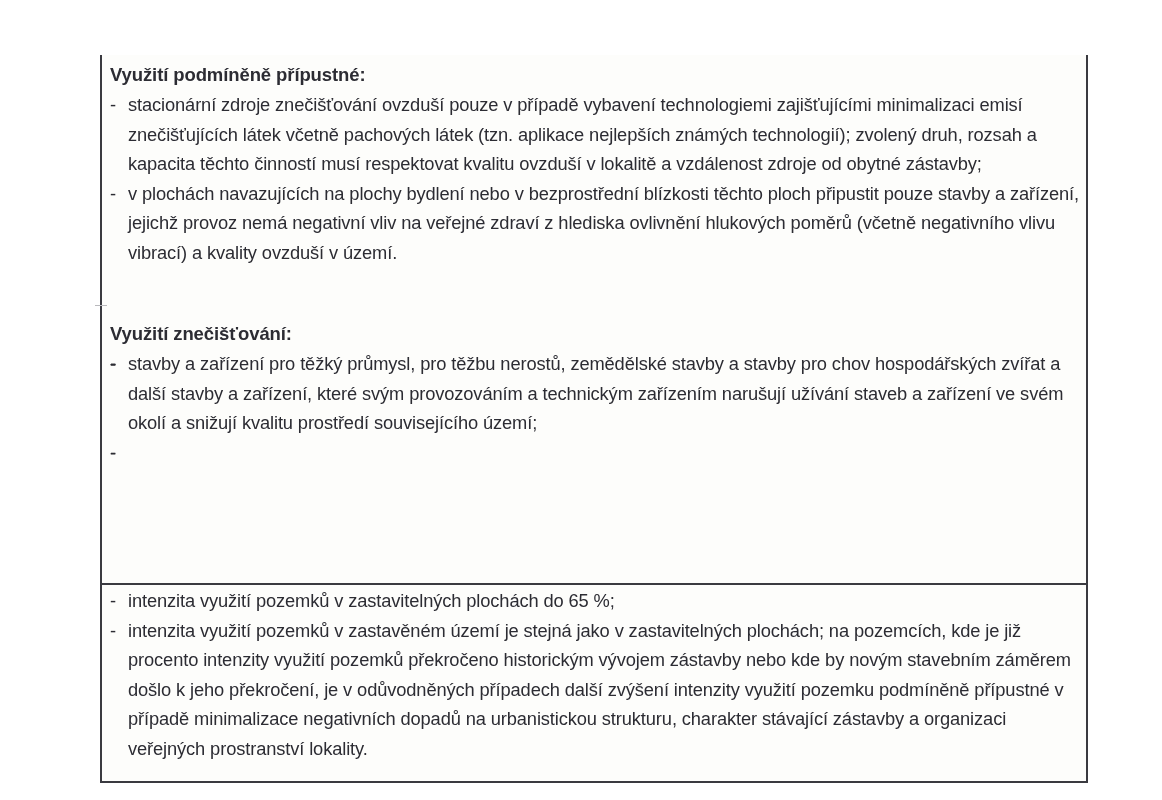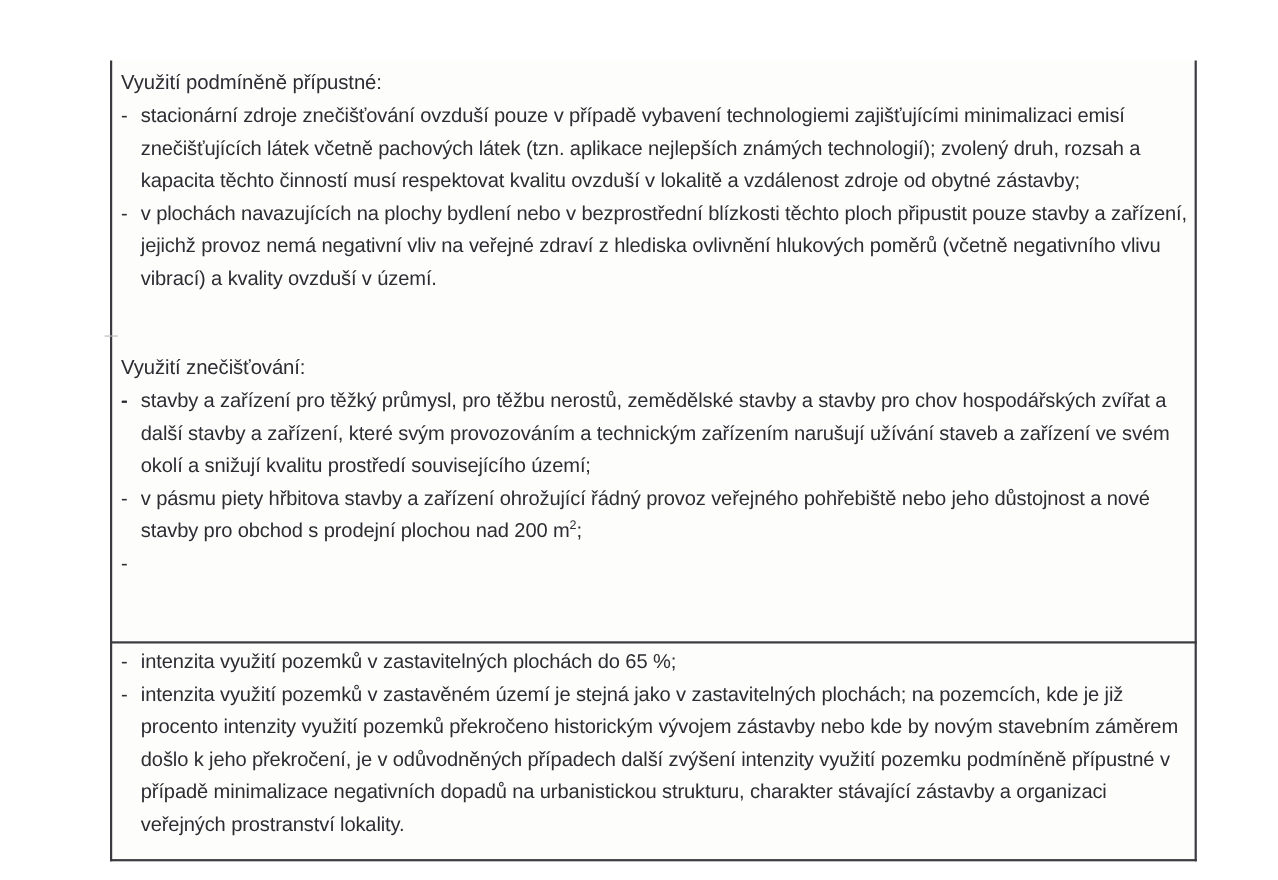--- a/index.html
+++ b/index.html
@@ -57,21 +57,21 @@
   }
 
   .block {
     position: absolute;
     left: 10px;
     width: 972px;
   }
 
   .heading {
     font-size: 18.5px;
-    font-weight: normal;
+    font-weight: bold;
     color: #2c2c33;
     letter-spacing: -0.1px;
     line-height: 26px;
     margin: 0 0 2px 0;
     white-space: nowrap;
   }
 
   ul.items {
     list-style: none;
     margin: 0;
@@ -144,21 +144,20 @@
           </li>
           <li>
             <span class="dash">-</span>
           </li>
           <li>
             <span class="dash">-</span>
             <span>stavby a zařízení pro těžký průmysl, pro těžbu nerostů, zemědělské stavby a stavby pro chov hospodářských zvířat a další stavby a zařízení, které svým provozováním a technickým zařízením narušují užívání staveb a zařízení ve svém okolí a snižují kvalitu prostředí souvisejícího území;</span>
           </li>
           <li>
             <span class="dash">-</span>
-            <span>v pásmu piety hřbitova stavby a zařízení ohrožující řádný provoz veřejného pohřebiště nebo jeho důstojnost a nové stavby pro obchod s prodejní plochou nad 200 m<sup>2</sup>;</span>
           </li>
           <li>
             <span class="dash">-</span>
           </li>
         </ul>
       </div>
 
       <div class="block" id="block-spatial">
         <ul class="items">
           <li>

